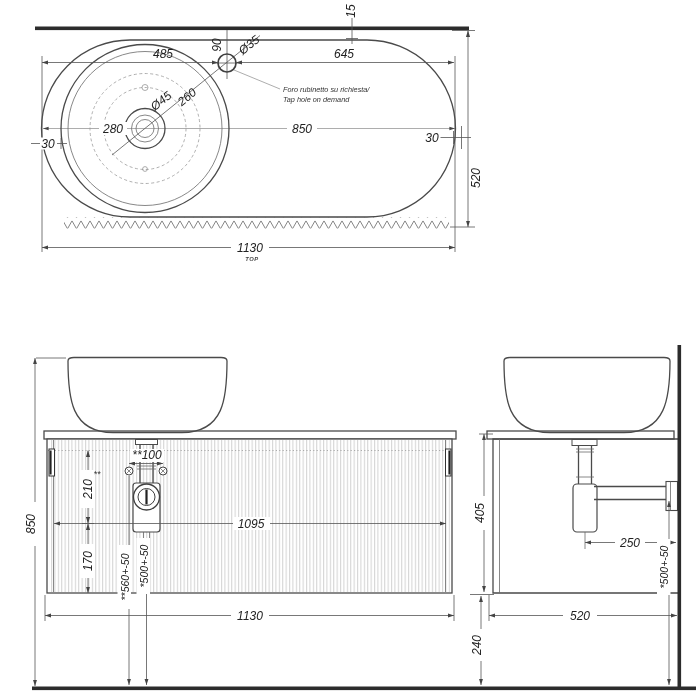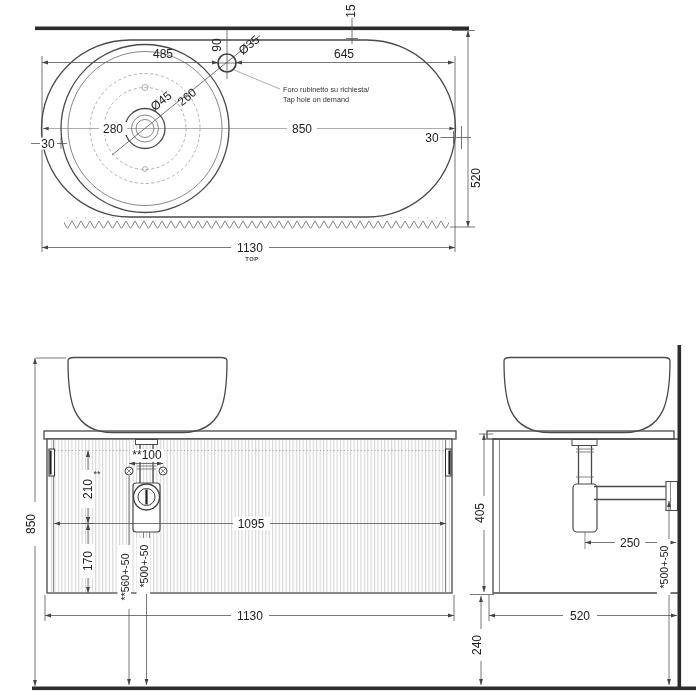--- a/index.html
+++ b/index.html
@@ -1,17 +1,17 @@
 <!DOCTYPE html>
 <html><head>
 <meta charset="utf-8">
 <style>
   html,body{margin:0;padding:0;background:#ffffff;}
   #stage{position:relative;width:700px;height:700px;background:#fff;overflow:hidden;
-         font-family:"Liberation Sans", sans-serif;}
+         font-family:"Liberation Sans", sans-serif;font-style:italic;}
   svg{position:absolute;left:0;top:0;}
   .outline{stroke:#4a4a4a;stroke-width:1.3;fill:none;}
   .thin{stroke:#6a6a6a;stroke-width:0.8;fill:none;}
   .hair{stroke:#8a8a8a;stroke-width:0.7;fill:none;}
   .dash{stroke:#9a9a9a;stroke-width:0.8;fill:none;stroke-dasharray:3 2.5;}
   .dot{stroke:#9a9a9a;stroke-width:0.8;fill:none;stroke-dasharray:1.2 2.2;}
   .dim{stroke:#555;stroke-width:0.8;fill:none;}
   .heavy{fill:#2c2c2c;stroke:none;}
   .knock{fill:#ffffff;stroke:none;}
   text{fill:#222;font-family:"Liberation Sans", sans-serif;font-size:12px;}

